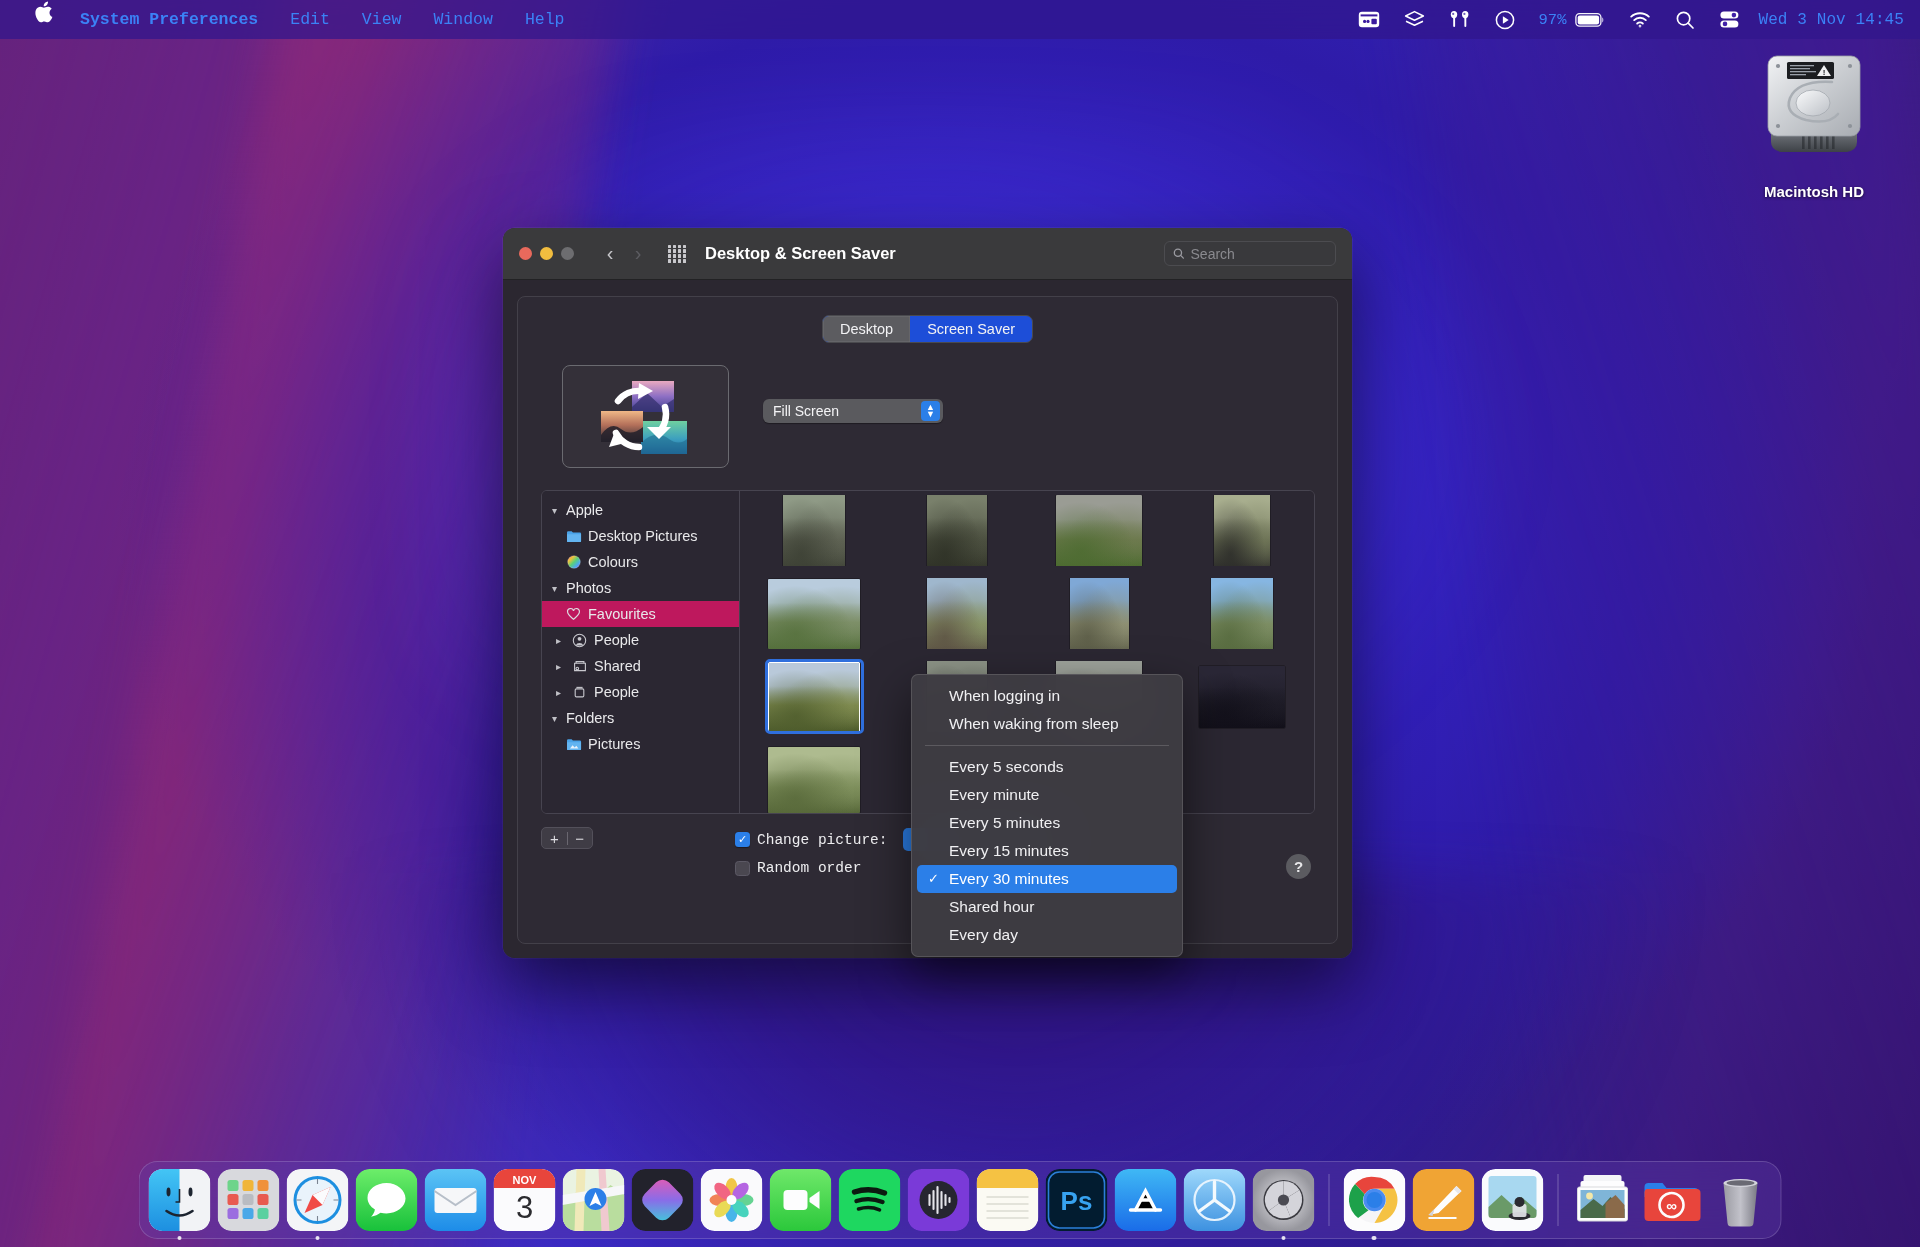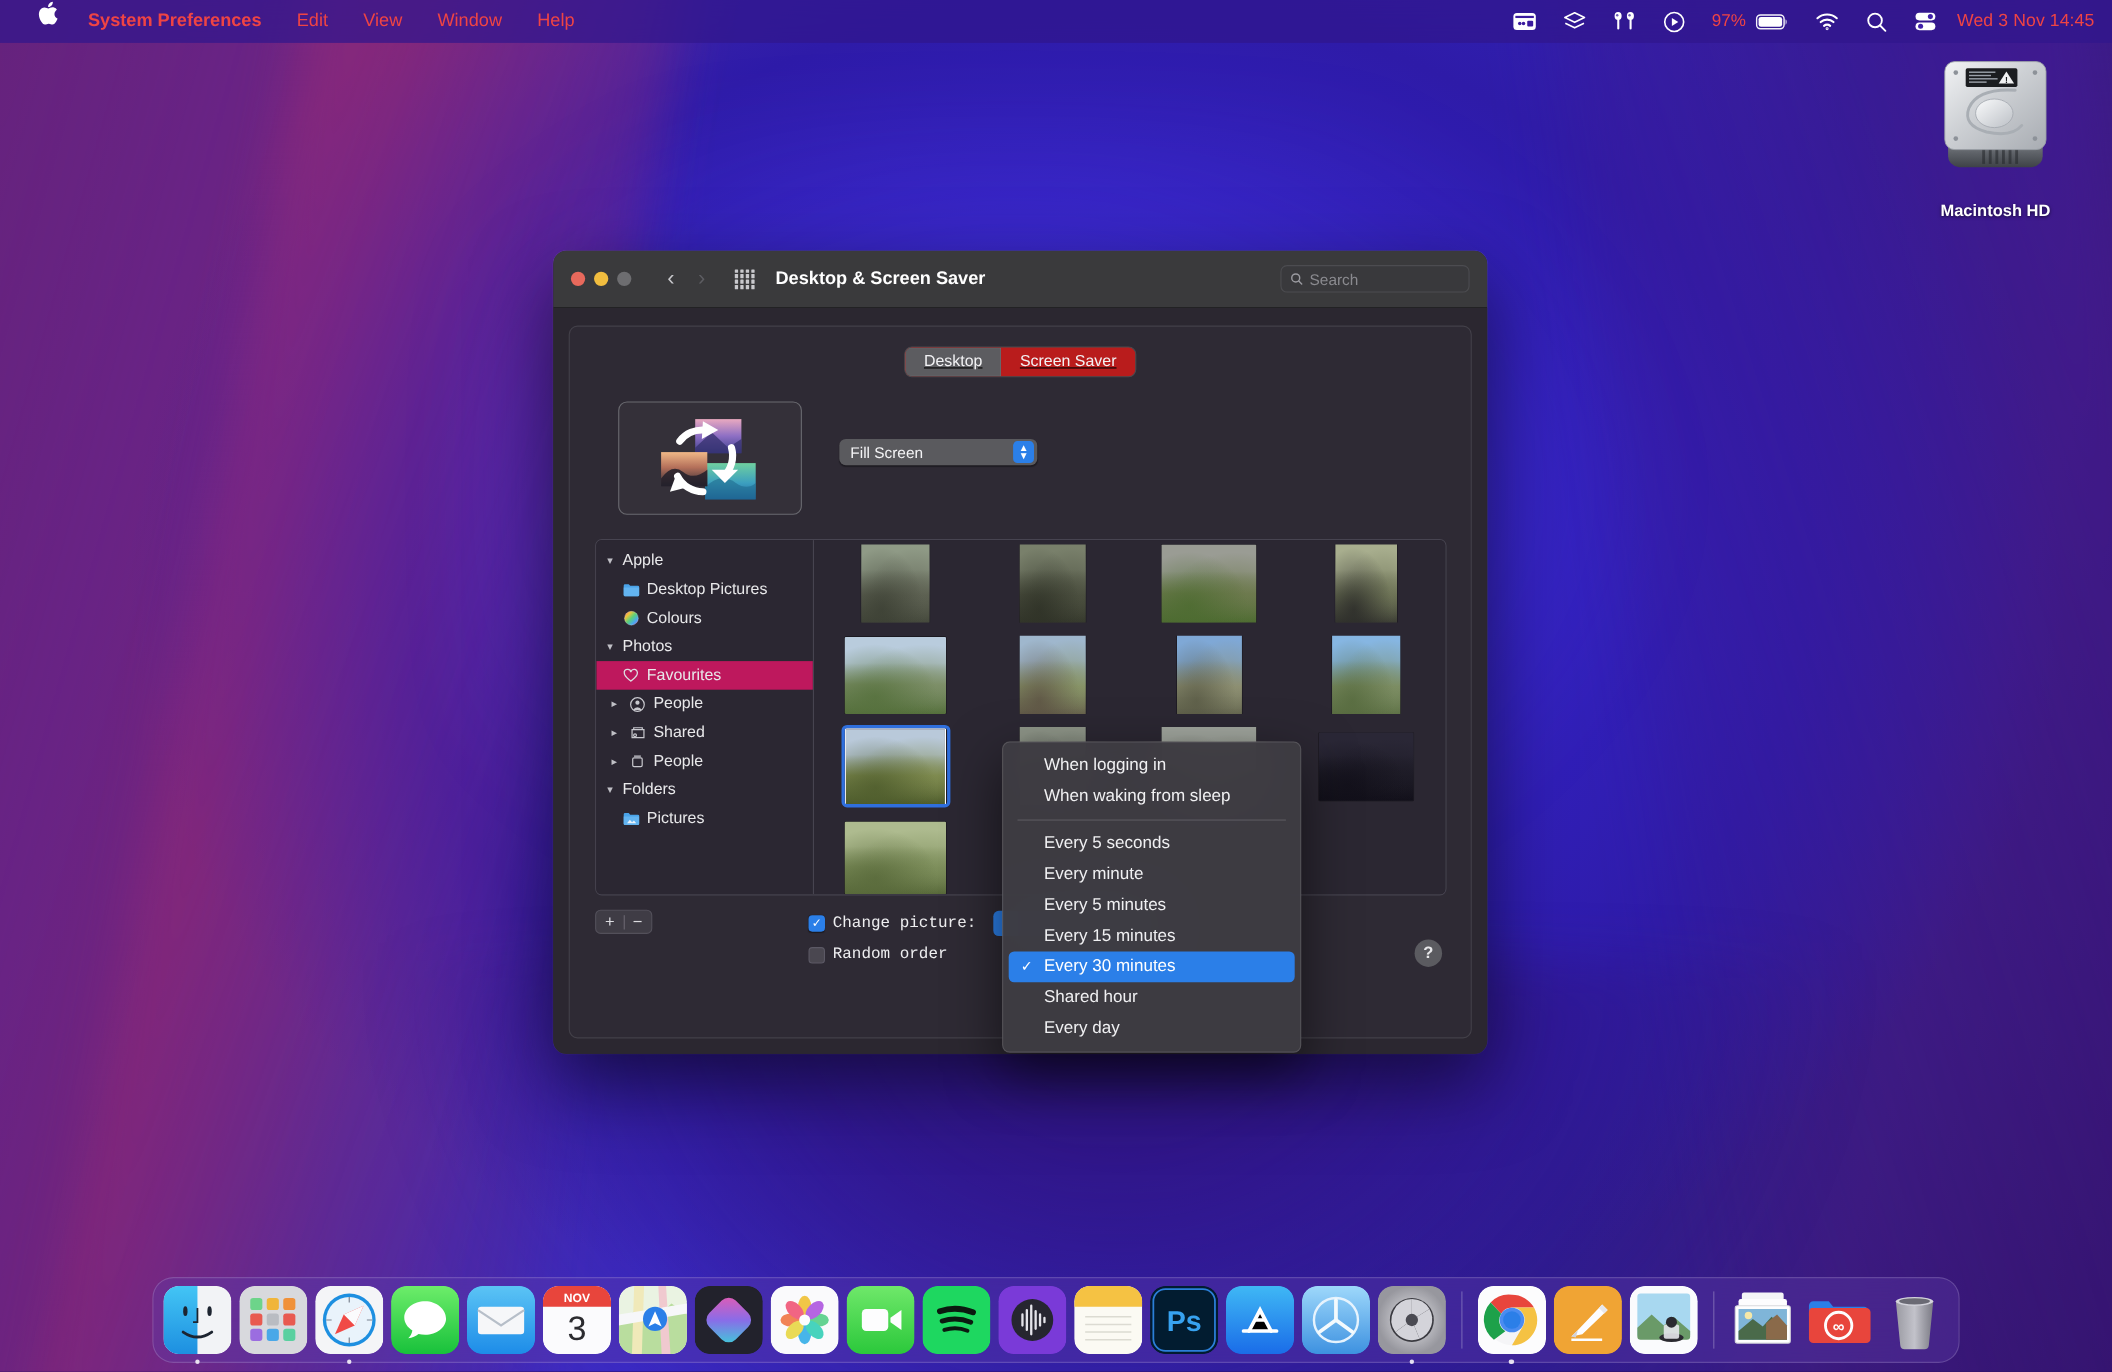--- a/index.html
+++ b/index.html
@@ -33,22 +33,23 @@
   #wp-glow{position:absolute;left:22%;top:8%;width:58%;height:62%;
     background:radial-gradient(ellipse at 45% 45%, rgba(90,70,255,.38), rgba(60,40,200,0) 70%);
     filter:blur(30px);}
 
   
   #menubar{
     position:absolute;top:0;left:0;right:0;height:39px;
     background:rgba(48,22,140,.72);
     backdrop-filter:blur(22px);
     display:flex;align-items:flex-end;
-    color:#ef4444;font-size:16.5px;
+    color:#3b82f6;font-size:16.5px;
     z-index:60;
+    font-family:Liberation Mono, monospace;
   }
   .mb-left{display:flex;align-items:center;padding-left:18px;gap:0;}
   .mb-item{padding:0 16px;line-height:39px;height:39px;cursor:default;white-space:nowrap;}
   .mb-item.bold{font-weight:700;padding-left:10px;}
   .apple-logo{width:20px;height:24px;display:block;}
   .mb-right{margin-left:auto;display:flex;align-items:center;gap:0;padding-right:16px;}
   .mb-ic{padding:0 12px;display:flex;align-items:center;height:39px;}
   .mb-clock{font-size:16px;padding-left:6px;white-space:nowrap;letter-spacing:.1px;}
   .batt-pct{font-size:15.5px;padding-right:3px;}
 
@@ -100,22 +101,22 @@
   #searchbox input::placeholder{color:#8a8a8f;}
 
   #winbody{flex:1;background:#2b2730;padding:16px 14px 14px;border-radius:0 0 12px 12px;position:relative;}
   #content-panel{
     background:#2e2a34;border:.5px solid #434049;border-radius:8px;
     height:100%;padding:18px 22px 16px;position:relative;
   }
 
   
   #tabs{display:flex;justify-content:center;margin-bottom:22px;}
-  .tabwrap{display:flex;background:#b91c1c;border-radius:7px;
-    border:.5px solid #4a4a4e;overflow:hidden;height:28px;text-decoration:underline;}
+  .tabwrap{display:flex;background:#1d4ed8;border-radius:7px;
+    border:.5px solid #4a4a4e;overflow:hidden;height:28px;}
   .tab{padding:0 17px;line-height:27px;font-size:14.5px;color:#f2f2f4;white-space:nowrap;}
   .tab.active{background:#5c5c60;box-shadow:inset 0 0 0 .5px rgba(255,255,255,.12);}
 
   
   #preview-row{display:flex;align-items:flex-start;gap:34px;margin:0 0 22px 22px;}
   #preview-box{
     width:167px;height:103px;border-radius:8px;
     border:1.5px solid #6a6a70;background:#343039;
     display:flex;align-items:center;justify-content:center;position:relative;overflow:hidden;
   }

